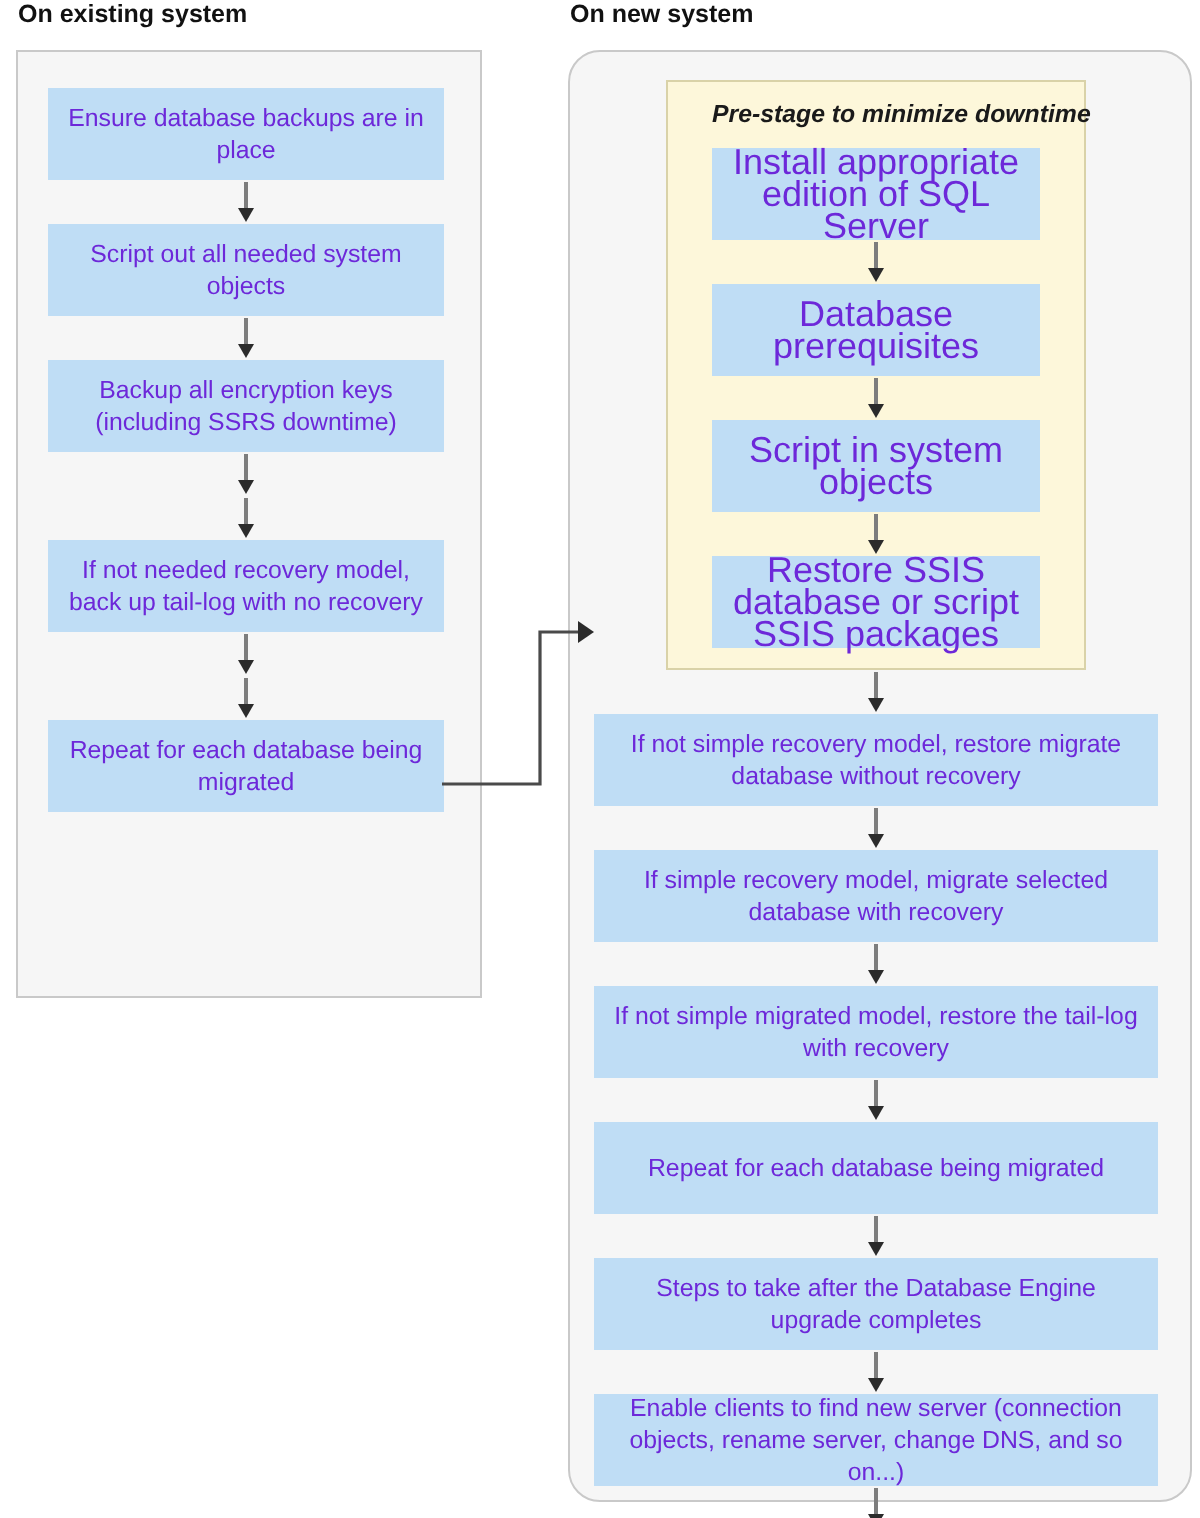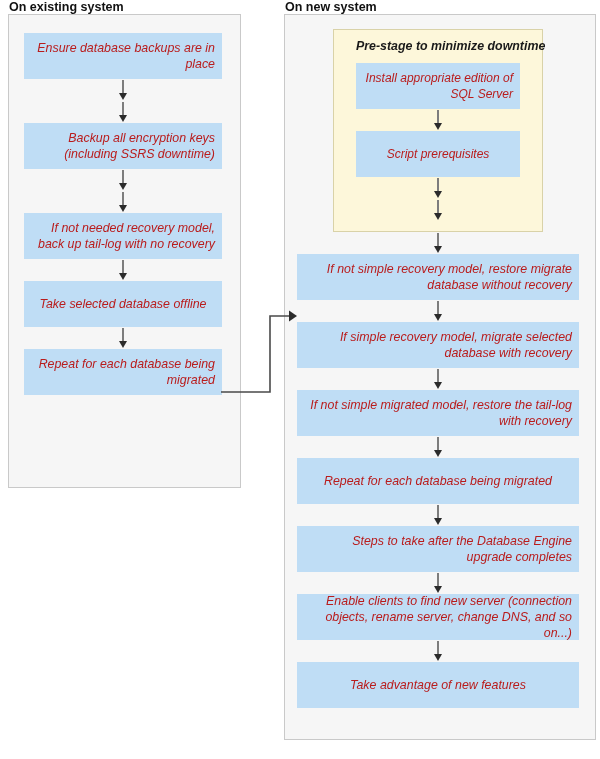--- a/index.html
+++ b/index.html
@@ -22,54 +22,53 @@
   }
   #col-existing { left: 8px; top: 0; width: 233px; }
   #col-new      { left: 284px; top: 0; width: 312px; }
 
   .column-title {
     font-size: 12.5px;
     font-weight: bold;
     color: #111111;
     line-height: 14px;
     padding-left: 1px;
-    margin-bottom: 0;
+    margin-bottom: 11px;
     white-space: nowrap;
   }
 
   .panel {
     background: #f6f6f6;
     border: 1px solid #c9c9c9;
     box-sizing: border-box;
     position: relative;
   }
   #panel-existing { height: 474px; }
-  #panel-new      { height: 726px; }
+  #panel-new      { height: 726px; border-radius: 16px; }
 
   
   .flow {
     position: absolute;
     left: 0; right: 0;
     top: 0;
   }
   #flow-existing { left: 15px; width: 198px; top: 18px; }
   #flow-new      { left: 12px; width: 282px; top: 14px; }
 
   .step {
     background: #bfddf5;
     box-sizing: border-box;
     display: flex;
     align-items: center;
     justify-content: center;
-    text-align: right;
+    text-align: center;
     font-size: 12.4px;
     line-height: 16px;
-    color: #b91c1c;
+    color: #6d28d9;
     padding: 3px 7px;
-    font-style: italic;
   }
   .step.h2 { height: 46px; }
   .step.h1 { height: 46px; }
 
   
   .connector {
     height: 22px;
     position: relative;
   }
   .connector::before {
@@ -106,21 +105,21 @@
   .prestage-title {
     font-size: 12.4px;
     font-weight: bold;
     font-style: italic;
     color: #1a1a1a;
     text-align: center;
     line-height: 16px;
     margin-bottom: 9px;
     white-space: nowrap;
   }
-  .prestage .step { font-size: 12px; }
+  .prestage .step { font-size: 18px; }
 
   
   #cross-connector {
     position: absolute;
     left: 221px;
     top: 306px;
     width: 76px;
     height: 92px;
     pointer-events: none;
   }
@@ -129,55 +128,57 @@
 <body>
 
 <div class="column" id="col-existing">
   <div class="column-title">On existing system</div>
   <div class="panel" id="panel-existing">
     <div class="flow" id="flow-existing">
 
       <div class="step h2">Ensure database backups are in place</div>
       <div class="connector"></div>
 
+      <div class="step h2">Script out all needed system objects</div>
       <div class="connector"></div>
 
       <div class="step h2">Backup all encryption keys (including SSRS downtime)</div>
       <div class="connector"></div>
 
       <div class="connector"></div>
 
       <div class="step h2">If not needed recovery model, back up tail-log with no recovery</div>
       <div class="connector"></div>
 
-      <div class="step h1">Take selected database offline</div>
       <div class="connector"></div>
 
       <div class="step h2">Repeat for each database being migrated</div>
 
     </div>
   </div>
 </div>
 
 <div class="column" id="col-new">
   <div class="column-title">On new system</div>
   <div class="panel" id="panel-new">
     <div class="flow" id="flow-new">
 
       <div class="prestage">
         <div class="prestage-title">Pre-stage to minimize downtime</div>
 
         <div class="step h2">Install appropriate edition of SQL Server</div>
         <div class="connector"></div>
 
-        <div class="step h1">Script prerequisites</div>
+        <div class="step h1">Database prerequisites</div>
         <div class="connector"></div>
 
+        <div class="step h1">Script in system objects</div>
         <div class="connector"></div>
 
+        <div class="step h2">Restore SSIS database or script SSIS packages</div>
       </div>
 
       <div class="connector"></div>
 
       <div class="step h2">If not simple recovery model, restore migrate database without recovery</div>
       <div class="connector"></div>
 
       <div class="step h2">If simple recovery model, migrate selected database with recovery</div>
       <div class="connector"></div>
 

